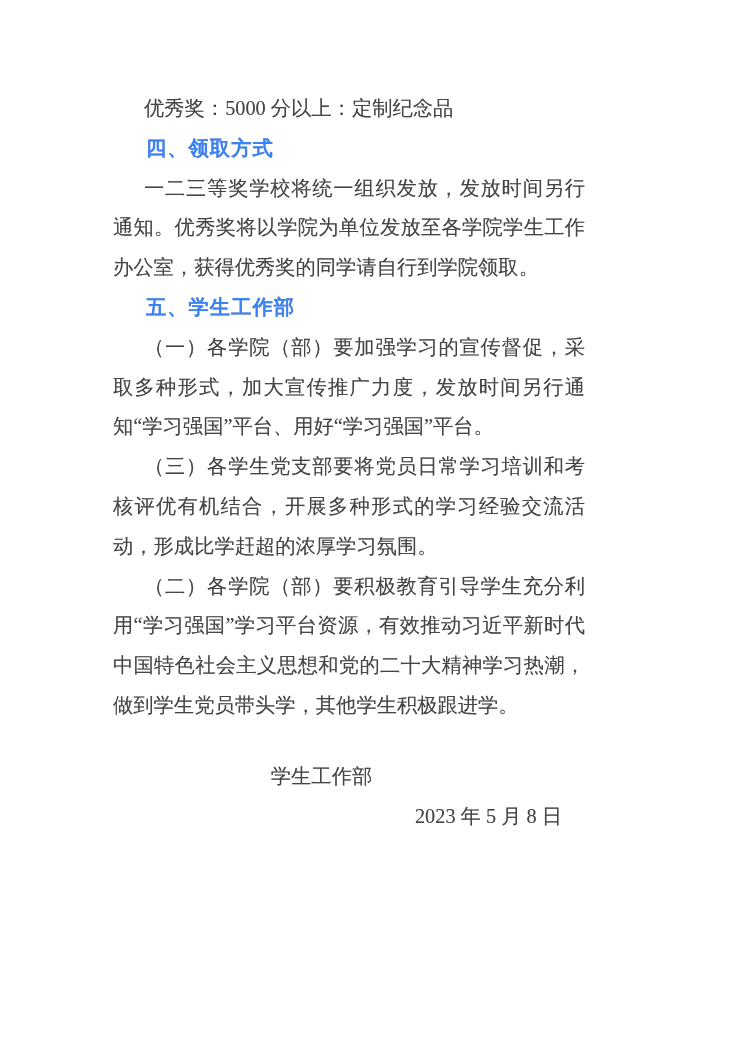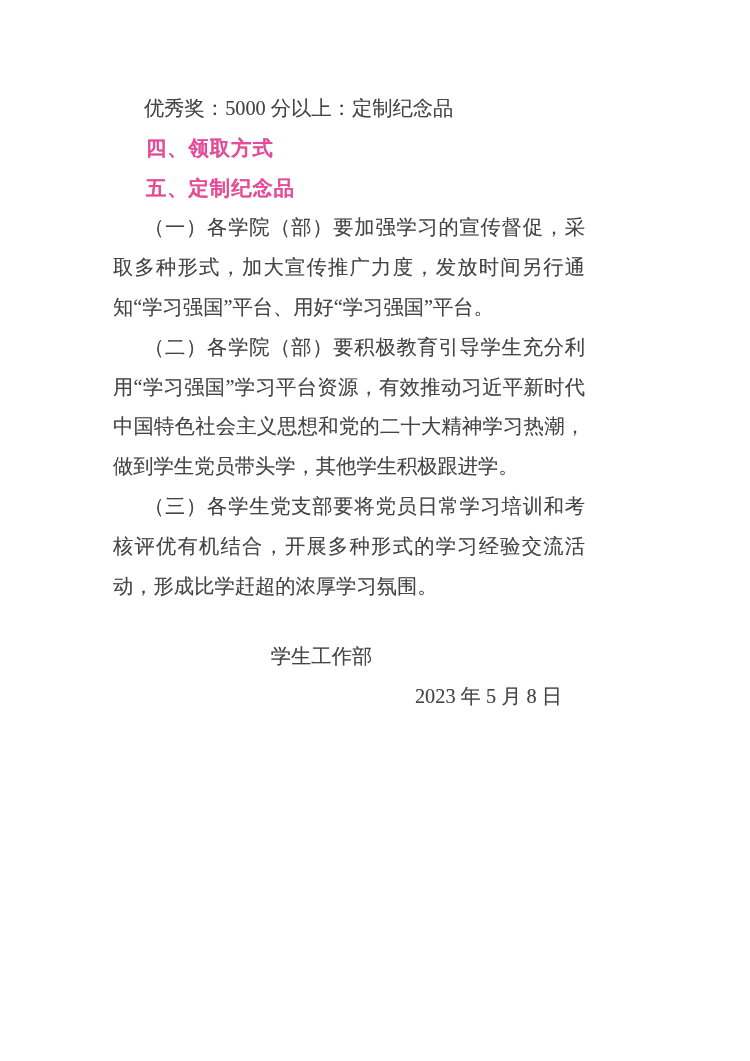--- a/index.html
+++ b/index.html
@@ -30,21 +30,21 @@
     margin: 0;
     padding: 0;
   }
   .para {
     text-indent: 31px;
     text-align: justify;
   }
   .heading {
     font-family: "Liberation Sans", "DejaVu Sans", sans-serif;
     font-weight: 700;
-    color: #ec4899;
+    color: #3b82f6;
     text-indent: 33px;
     letter-spacing: 1px;
   }
   .attachment {
     text-indent: 31px;
     margin-top: 27px !important;
   }
   .signature {
     text-align: center;
     padding-right: 55px !important;
@@ -58,28 +58,29 @@
 </head>
 <body>
 
 <div class="sheet">
   <div class="doc">
 
     <p class="para">优秀奖：5000 分以上：定制纪念品</p>
 
     <p class="heading">四、领取方式</p>
 
+    <p class="para">一二三等奖学校将统一组织发放，发放时间另行通知。优秀奖将以学院为单位发放至各学院学生工作办公室，获得优秀奖的同学请自行到学院领取。</p>
 
-    <p class="heading">五、定制纪念品</p>
+    <p class="heading">五、学生工作部</p>
 
     <p class="para">（一）各学院（部）要加强学习的宣传督促，采取多种形式，加大宣传推广力度，发放时间另行通知“学习强国”平台、用好“学习强国”平台。</p>
 
+    <p class="para">（三）各学生党支部要将党员日常学习培训和考核评优有机结合，开展多种形式的学习经验交流活动，形成比学赶超的浓厚学习氛围。</p>
+
     <p class="para">（二）各学院（部）要积极教育引导学生充分利用“学习强国”学习平台资源，有效推动习近平新时代中国特色社会主义思想和党的二十大精神学习热潮，做到学生党员带头学，其他学生积极跟进学。</p>
-
-    <p class="para">（三）各学生党支部要将党员日常学习培训和考核评优有机结合，开展多种形式的学习经验交流活动，形成比学赶超的浓厚学习氛围。</p>
 
 
     <p class="signature">学生工作部</p>
 
     <p class="date">2023 年 5 月 8 日</p>
 
   </div>
 </div>
 
 </body></html>

